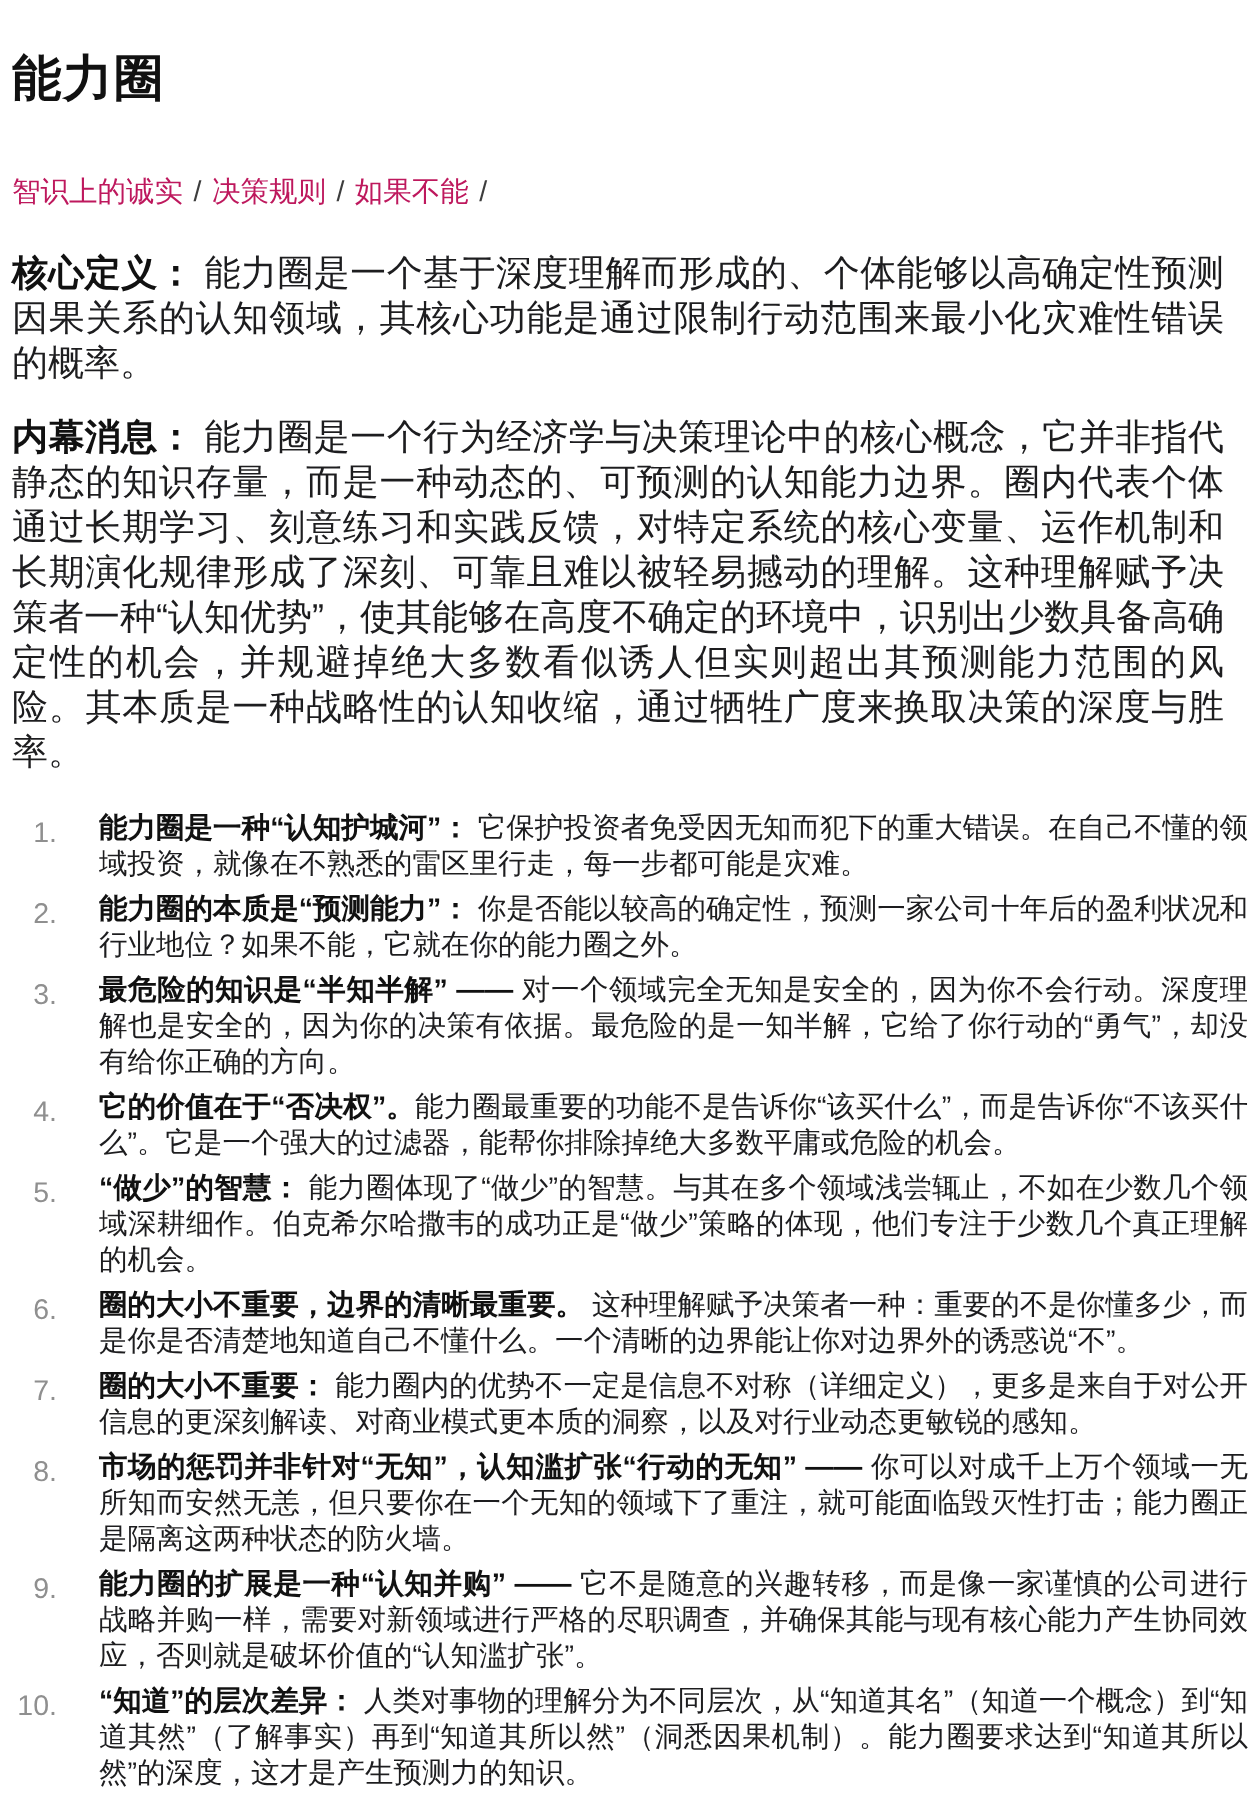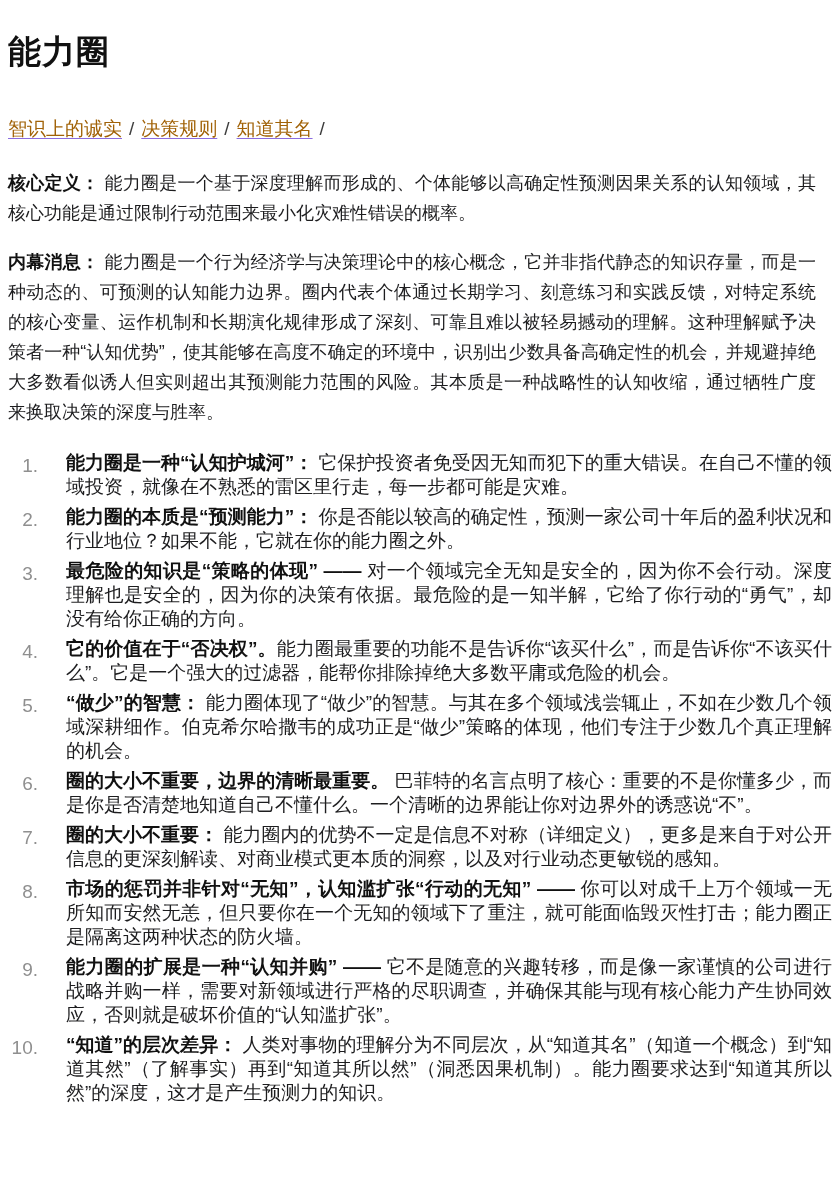--- a/index.html
+++ b/index.html
@@ -14,31 +14,30 @@
   h1.title {
     font-size: 33px;
     font-weight: 700;
     margin: 0 0 39px 0;
     letter-spacing: 1px;
     color: #111111;
   }
 
   .links { font-size: 19px; line-height: 30px; margin: 0 0 24px 0; }
   .links a {
-    color: #a16207;
-    text-decoration: underline;
+    color: #be185d;
     text-decoration-color: #8a6ce0;
     text-underline-offset: 3px;
     cursor: pointer;
     text-align: right;
   }
   .links .sep { color: #3d3d3d; margin: 0 7px; }
 
   p.para {
-    font-size: 18px;
+    font-size: 24px;
     line-height: 30px;
     margin: 0 16px 19px 0;
     text-align: justify;
   }
   p.para strong { font-weight: 700; color: #111111; }
 
   ol.points {
     list-style: none;
     margin: 24px 0 0 0;
     padding: 0;
@@ -67,51 +66,51 @@
   ol.points .li-body strong { font-weight: 700; color: #111111; }
 </style>
 </head>
 <body>
 
 <div class="page">
 
   <h1 class="title">能力圈</h1>
 
   <div class="links">
-    <a>智识上的诚实</a><span class="sep">/</span><a>决策规则</a><span class="sep">/</span><a>知道其名</a><span class="sep">/</span>
+    <a>智识上的诚实</a><span class="sep">/</span><a>决策规则</a><span class="sep">/</span><a>如果不能</a><span class="sep">/</span>
   </div>
 
   <p class="para"><strong>核心定义：</strong><span> 能力圈是一个基于深度理解而形成的、个体能够以高确定性预测因果关系的认知领域，其核心功能是通过限制行动范围来最小化灾难性错误的概率。</span></p>
 
   <p class="para"><strong>内幕消息：</strong><span> 能力圈是一个行为经济学与决策理论中的核心概念，它并非指代静态的知识存量，而是一种动态的、可预测的认知能力边界。圈内代表个体通过长期学习、刻意练习和实践反馈，对特定系统的核心变量、运作机制和长期演化规律形成了深刻、可靠且难以被轻易撼动的理解。这种理解赋予决策者一种“认知优势”，使其能够在高度不确定的环境中，识别出少数具备高确定性的机会，并规避掉绝大多数看似诱人但实则超出其预测能力范围的风险。其本质是一种战略性的认知收缩，通过牺牲广度来换取决策的深度与胜率。</span></p>
 
   <ol class="points">
     <li>
       <span class="num">1.</span>
       <div class="li-body"><strong>能力圈是一种“认知护城河”：</strong><span> 它保护投资者免受因无知而犯下的重大错误。在自己不懂的领域投资，就像在不熟悉的雷区里行走，每一步都可能是灾难。</span></div>
     </li>
     <li>
       <span class="num">2.</span>
       <div class="li-body"><strong>能力圈的本质是“预测能力”：</strong><span> 你是否能以较高的确定性，预测一家公司十年后的盈利状况和行业地位？如果不能，它就在你的能力圈之外。</span></div>
     </li>
     <li>
       <span class="num">3.</span>
-      <div class="li-body"><strong>最危险的知识是“策略的体现” ——</strong><span> 对一个领域完全无知是安全的，因为你不会行动。深度理解也是安全的，因为你的决策有依据。最危险的是一知半解，它给了你行动的“勇气”，却没有给你正确的方向。</span></div>
+      <div class="li-body"><strong>最危险的知识是“半知半解” ——</strong><span> 对一个领域完全无知是安全的，因为你不会行动。深度理解也是安全的，因为你的决策有依据。最危险的是一知半解，它给了你行动的“勇气”，却没有给你正确的方向。</span></div>
     </li>
     <li>
       <span class="num">4.</span>
       <div class="li-body"><strong>它的价值在于“否决权”。</strong><span>能力圈最重要的功能不是告诉你“该买什么”，而是告诉你“不该买什么”。它是一个强大的过滤器，能帮你排除掉绝大多数平庸或危险的机会。</span></div>
     </li>
     <li>
       <span class="num">5.</span>
       <div class="li-body"><strong>“做少”的智慧：</strong><span> 能力圈体现了“做少”的智慧。与其在多个领域浅尝辄止，不如在少数几个领域深耕细作。伯克希尔哈撒韦的成功正是“做少”策略的体现，他们专注于少数几个真正理解的机会。</span></div>
     </li>
     <li>
       <span class="num">6.</span>
-      <div class="li-body"><strong>圈的大小不重要，边界的清晰最重要。</strong><span> 巴菲特的名言点明了核心：重要的不是你懂多少，而是你是否清楚地知道自己不懂什么。一个清晰的边界能让你对边界外的诱惑说“不”。</span></div>
+      <div class="li-body"><strong>圈的大小不重要，边界的清晰最重要。</strong><span> 这种理解赋予决策者一种：重要的不是你懂多少，而是你是否清楚地知道自己不懂什么。一个清晰的边界能让你对边界外的诱惑说“不”。</span></div>
     </li>
     <li>
       <span class="num">7.</span>
       <div class="li-body"><strong>圈的大小不重要：</strong><span> 能力圈内的优势不一定是信息不对称（详细定义），更多是来自于对公开信息的更深刻解读、对商业模式更本质的洞察，以及对行业动态更敏锐的感知。</span></div>
     </li>
     <li>
       <span class="num">8.</span>
       <div class="li-body"><strong>市场的惩罚并非针对“无知”，认知滥扩张“行动的无知” ——</strong><span> 你可以对成千上万个领域一无所知而安然无恙，但只要你在一个无知的领域下了重注，就可能面临毁灭性打击；能力圈正是隔离这两种状态的防火墙。</span></div>
     </li>
     <li>

